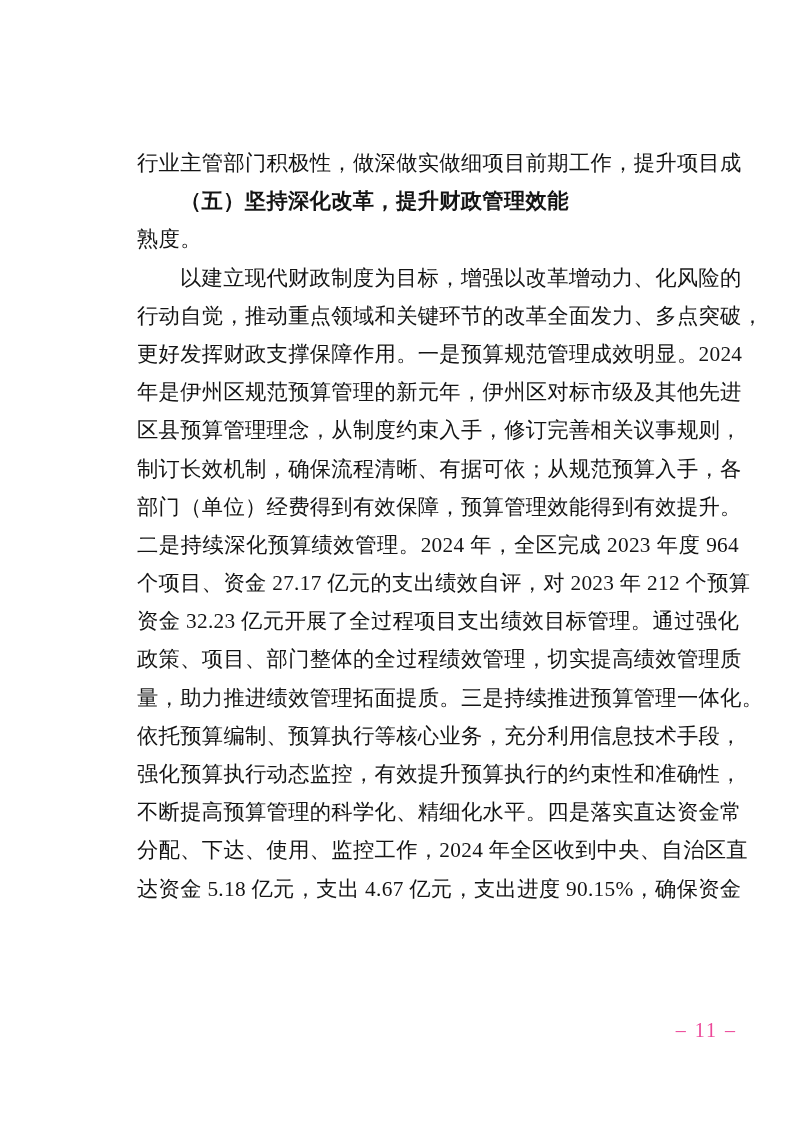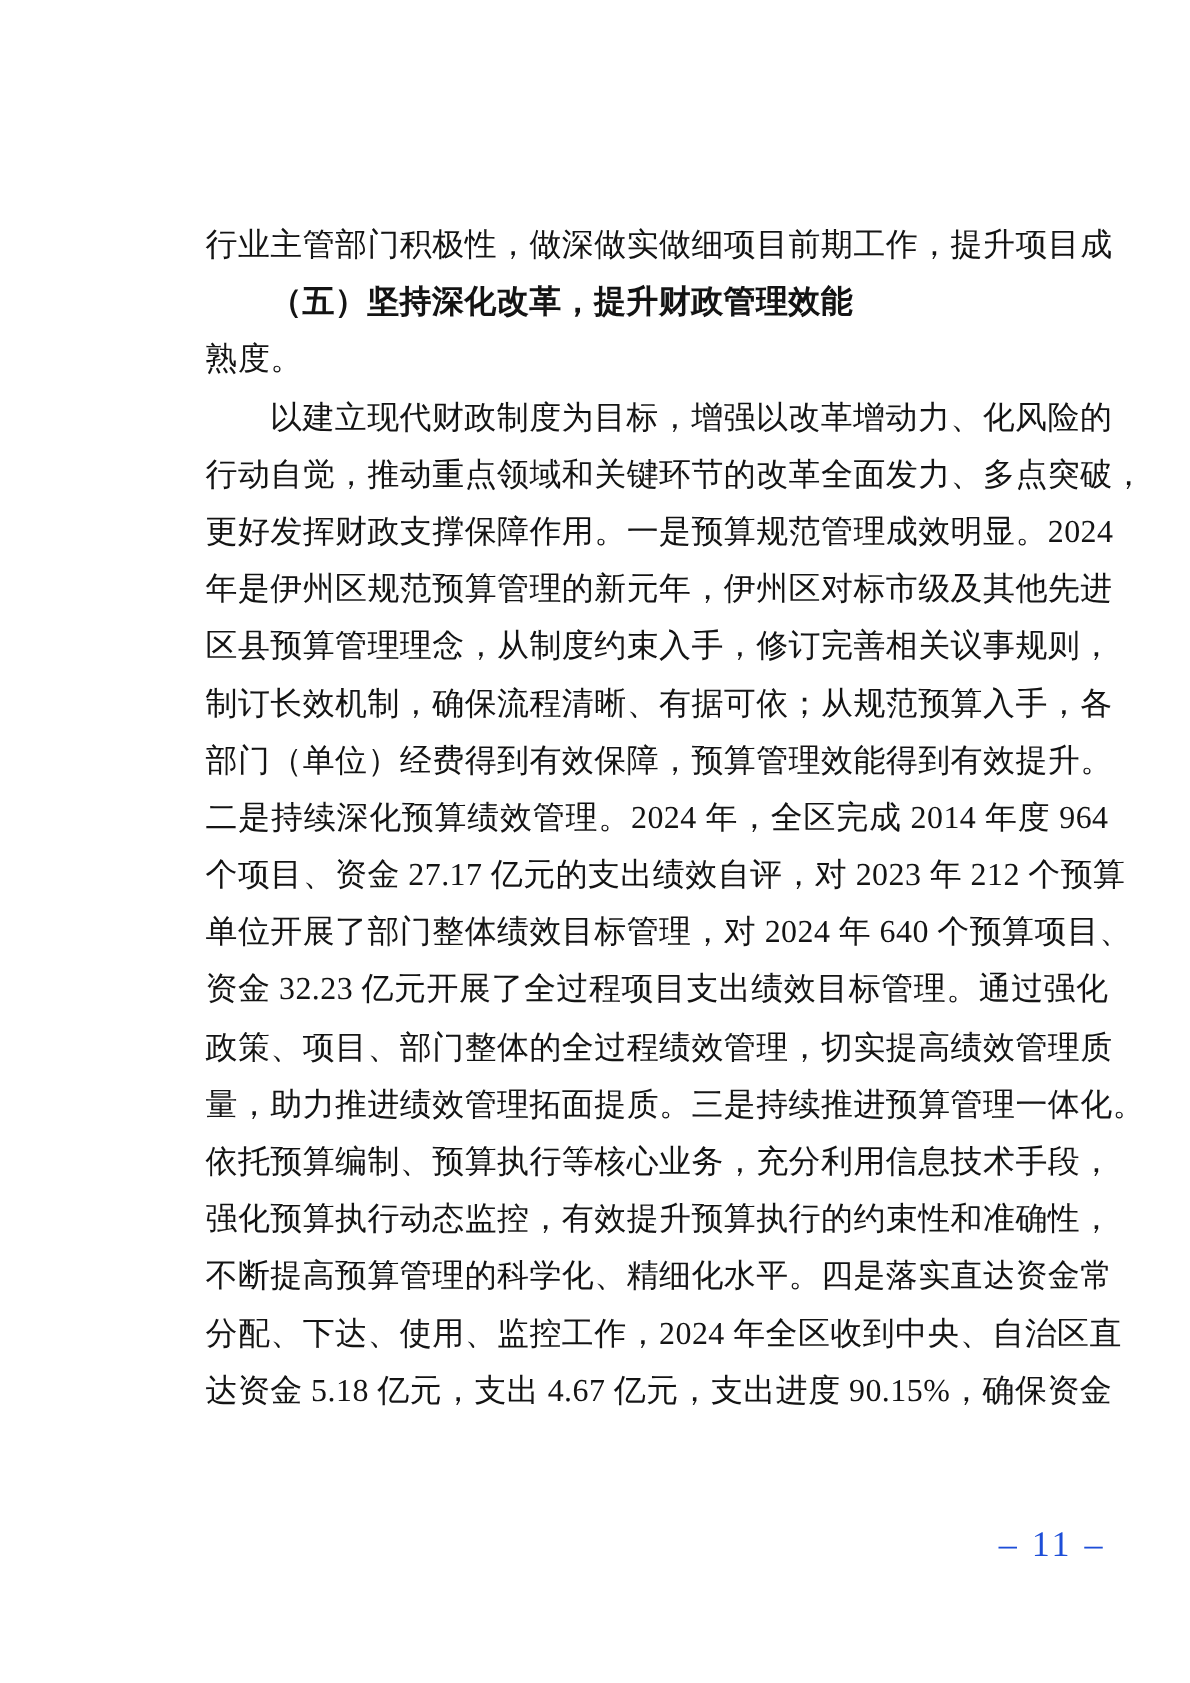--- a/index.html
+++ b/index.html
@@ -39,44 +39,43 @@
   .line.indent {
     text-indent: 43px;
   }
   .line.heading {
     font-weight: bold;
   }
   .footer {
     position: absolute;
     top: 1016px;
     right: 96px;
-    font-size: 24px;
+    font-size: 20px;
     line-height: 28px;
-    color: #1d4ed8;
+    color: #ec4899;
     letter-spacing: 2px;
   }
 </style>
 </head>
 <body>
 
 <div class="page">
   <div class="text-block" id="text-block">
       <div class="line">行业主管部门积极性，做深做实做细项目前期工作，提升项目成</div>
       <div class="line nofill indent heading">（五）坚持深化改革，提升财政管理效能</div>
       <div class="line nofill">熟度。</div>
       <div class="line indent">以建立现代财政制度为目标，增强以改革增动力、化风险的</div>
       <div class="line">行动自觉，推动重点领域和关键环节的改革全面发力、多点突破，</div>
       <div class="line">更好发挥财政支撑保障作用。一是预算规范管理成效明显。2024</div>
       <div class="line">年是伊州区规范预算管理的新元年，伊州区对标市级及其他先进</div>
       <div class="line">区县预算管理理念，从制度约束入手，修订完善相关议事规则，</div>
       <div class="line">制订长效机制，确保流程清晰、有据可依；从规范预算入手，各</div>
       <div class="line">部门（单位）经费得到有效保障，预算管理效能得到有效提升。</div>
-      <div class="line">二是持续深化预算绩效管理。2024 年，全区完成 2014 年度 964</div>
+      <div class="line">二是持续深化预算绩效管理。2024 年，全区完成 2023 年度 964</div>
       <div class="line">个项目、资金 27.17 亿元的支出绩效自评，对 2023 年 212 个预算</div>
-      <div class="line">单位开展了部门整体绩效目标管理，对 2024 年 640 个预算项目、</div>
       <div class="line">资金 32.23 亿元开展了全过程项目支出绩效目标管理。通过强化</div>
       <div class="line">政策、项目、部门整体的全过程绩效管理，切实提高绩效管理质</div>
       <div class="line">量，助力推进绩效管理拓面提质。三是持续推进预算管理一体化。</div>
       <div class="line">依托预算编制、预算执行等核心业务，充分利用信息技术手段，</div>
       <div class="line">强化预算执行动态监控，有效提升预算执行的约束性和准确性，</div>
       <div class="line">不断提高预算管理的科学化、精细化水平。四是落实直达资金常</div>
       <div class="line">分配、下达、使用、监控工作，2024 年全区收到中央、自治区直</div>
       <div class="line">达资金 5.18 亿元，支出 4.67 亿元，支出进度 90.15%，确保资金</div>
     </div>
   <div class="footer">– 11 –</div>

